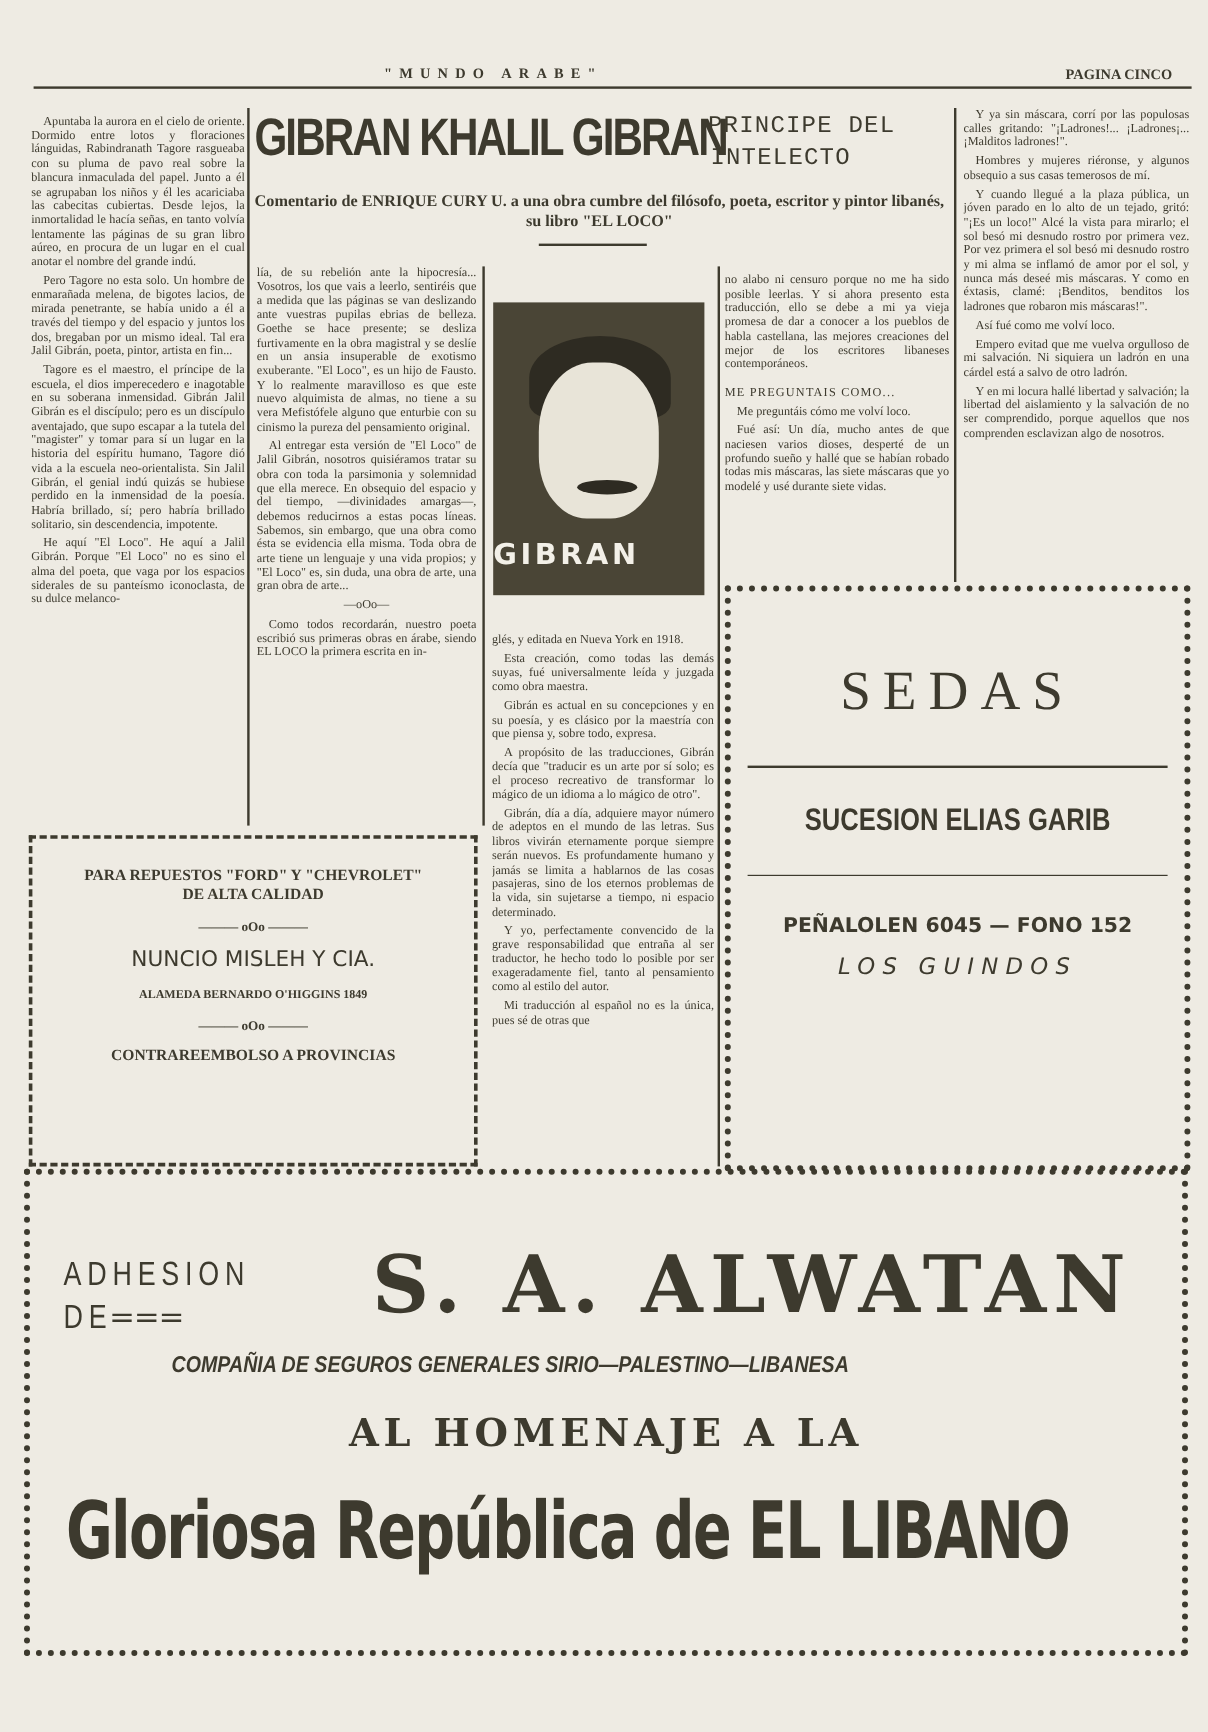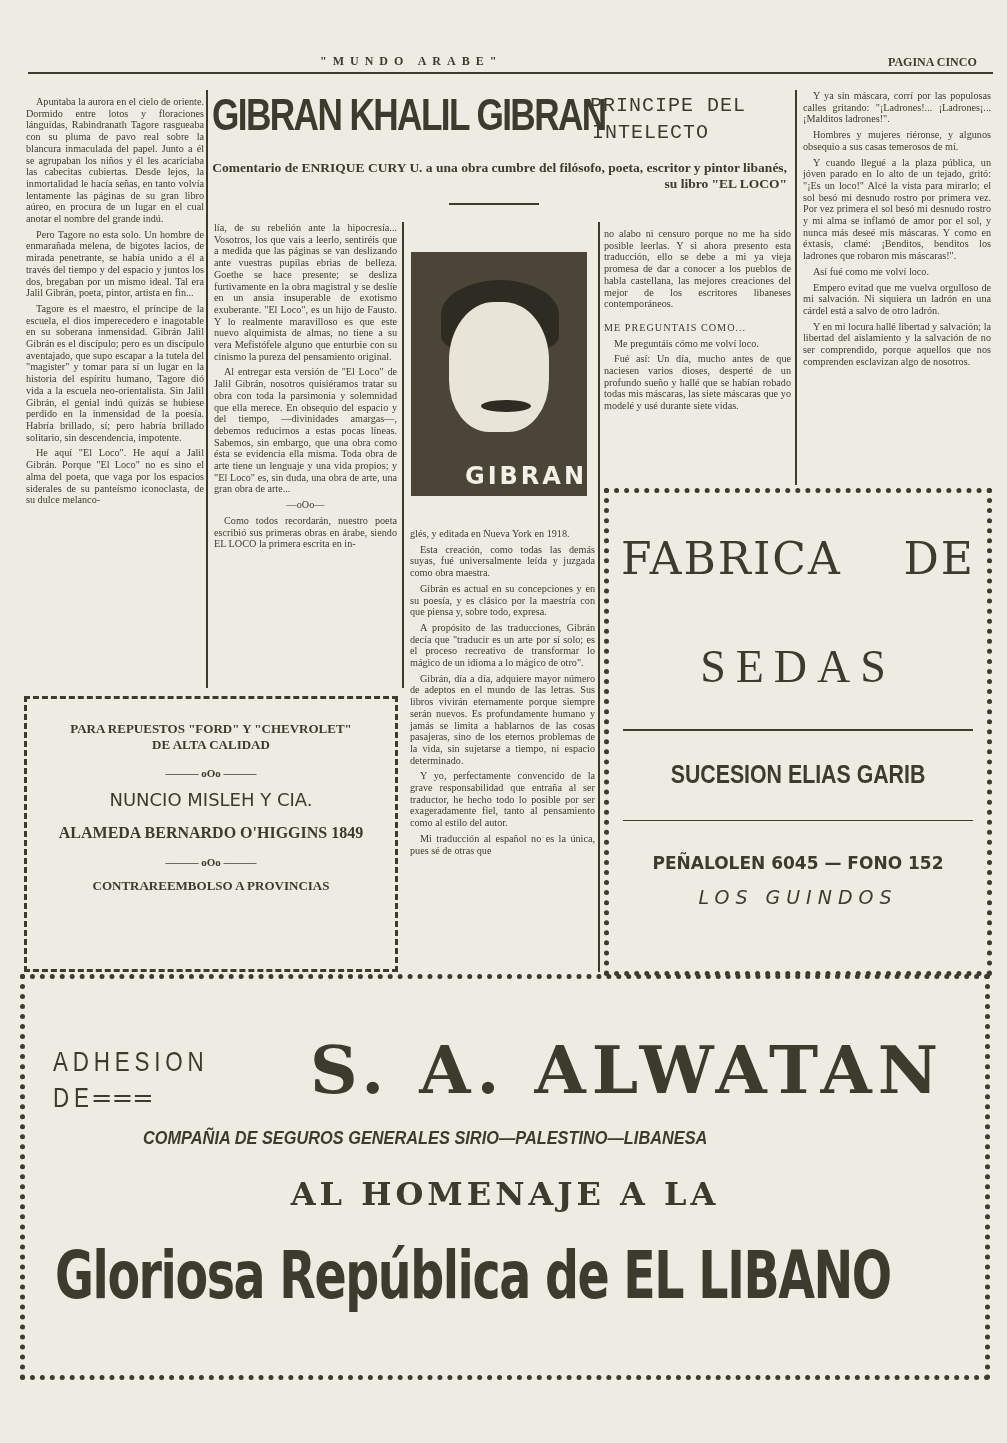--- a/index.html
+++ b/index.html
@@ -11,36 +11,36 @@
   .abs { position:absolute; }
   .masthead-title { left:320px; top:54px; font-size:12px; letter-spacing:6px; font-family:"Liberation Serif", serif; font-weight:bold; }
   .masthead-page { left:888px; top:55px; font-size:12px; font-family:"Liberation Serif", serif; font-weight:bold; }
   .rule-top { left:28px; top:72px; width:965px; height:2px; background:#3d3a2e; }
   .col { font-size:10.2px; line-height:11.7px; text-align:justify; font-family:"Liberation Serif", serif; }
   .col p { margin:0 0 4px 0; text-indent:10px; }
   .col1 { left:26px; top:96px; width:178px; height:590px; overflow:hidden; }
   .vline { background:#3d3a2e; width:1.5px; }
   .headline { left:212px; top:90px; font-family:"Liberation Sans", sans-serif; font-weight:bold; font-size:44px; letter-spacing:-2px; transform:scaleX(0.80); transform-origin:left top; white-space:nowrap; line-height:50px; }
   .subhead { left:590px; top:92px; font-family:Liberation Mono, monospace; font-size:20px; line-height:27px; letter-spacing:1px; }
-  .comment { left:212px; top:160px; width:575px; text-align:right; font-family:"Liberation Serif", serif; font-weight:bold; font-size:13.5px; line-height:16px; }
+  .comment { left:212px; top:160px; width:575px; text-align:center; font-family:"Liberation Serif", serif; font-weight:bold; font-size:13.5px; line-height:16px; }
   .short-rule { left:449px; top:203px; width:90px; height:2px; background:#3d3a2e; }
   .col2 { left:214px; top:222px; width:183px; height:466px; overflow:hidden; }
   .col3a { left:410px; top:528px; width:185px; height:445px; overflow:hidden; }
   .col4a { left:604px; top:228px; width:187px; height:250px; overflow:hidden; }
   .col5 { left:803px; top:90px; width:188px; height:395px; overflow:hidden; }
   .portrait { left:411px; top:252px; width:176px; height:244px; background:#4a4536; overflow:hidden; }
   .portrait .face { position:absolute; left:38px; top:50px; width:100px; height:130px; background:#e8e4d8; border-radius:45% 45% 40% 40%; }
   .portrait .hair { position:absolute; left:30px; top:28px; width:118px; height:70px; background:#2e2b22; border-radius:50% 50% 20% 20%; }
   .portrait .stache { position:absolute; left:70px; top:148px; width:50px; height:12px; background:#2e2b22; border-radius:50%; }
-  .portrait .name { position:absolute; left:0; right:0; bottom:6px; text-align:right; color:#f3f0e8; font-family:"DejaVu Sans", sans-serif; font-weight:bold; font-size:24px; letter-spacing:3px; }
+  .portrait .name { position:absolute; left:0; right:0; bottom:20px; text-align:left; color:#f3f0e8; font-family:"DejaVu Sans", sans-serif; font-weight:bold; font-size:24px; letter-spacing:3px; }
   .ad-ford { left:24px; top:696px; width:368px; height:270px; border-left:3px dashed #3d3a2e; border-right:3px dashed #3d3a2e; border-top:3px dashed #3d3a2e; border-bottom:3px dashed #3d3a2e; text-align:center; font-family:"Liberation Serif", serif; font-weight:bold; }
   .ad-ford .l1 { margin-top:22px; font-size:13px; line-height:16px; }
   .ad-ford .sep { margin:14px 0 10px; font-size:11px; }
   .ad-ford .name { font-family:"DejaVu Sans", sans-serif; font-size:18px; font-weight:normal; }
-  .ad-ford .addr { margin-top:14px; font-size:16px; }
+  .ad-ford .addr { margin-top:14px; font-size:10px; }
   .ad-ford .city { font-size:13px; letter-spacing:5px; font-weight:normal; }
   .ad-ford .cr { margin-top:8px; font-size:13px; }
   .diamond-border { border:5px dotted #3d3a2e; }
   .ad-sedas { left:604px; top:488px; width:378px; height:478px; text-align:center; }
   .ad-sedas .fab { margin-top:40px; font-family:"DejaVu Serif", serif; font-size:44px; letter-spacing:2px; display:flex; justify-content:space-between; padding:0 12px; }
   .ad-sedas .sedas { margin-top:56px; font-family:Liberation Serif, serif; font-size:46px; letter-spacing:10px; }
   .ad-sedas .hr { margin:36px 14px 0; height:1.5px; background:#3d3a2e; }
   .ad-sedas .suc { margin-top:28px; font-family:"Liberation Sans", sans-serif; font-weight:bold; font-size:26px; transform:scaleX(0.82); }
   .ad-sedas .hr2 { margin:30px 14px 0; height:1.5px; background:#3d3a2e; }
   .ad-sedas .pen { margin-top:32px; font-family:"DejaVu Sans", sans-serif; font-weight:bold; font-size:17px; }
@@ -122,24 +122,20 @@
   <div class="l1">PARA REPUESTOS "FORD" Y "CHEVROLET"</div>
   <div style="font-size:13px;line-height:16px">DE ALTA CALIDAD</div>
   <div class="sep">——— oOo ———</div>
   <div class="name">NUNCIO MISLEH Y CIA.</div>
   <div class="addr">ALAMEDA BERNARDO O'HIGGINS 1849</div>
   <div class="sep">——— oOo ———</div>
   <div class="cr">CONTRAREEMBOLSO A PROVINCIAS</div>
 </div>
 
 <div class="abs ad-sedas diamond-border">
-  <div class="fab">
-    <span>FABRICA</span>
-    <span>DE</span>
-  </div>
   <div class="sedas">SEDAS</div>
   <div class="hr"></div>
   <div class="suc">SUCESION ELIAS GARIB</div>
   <div class="hr2"></div>
   <div class="pen">PEÑALOLEN 6045 — FONO 152</div>
   <div class="gui">LOS GUINDOS</div>
 </div>
 
 <div class="abs ad-alwatan diamond-border">
   <div class="abs adh">

